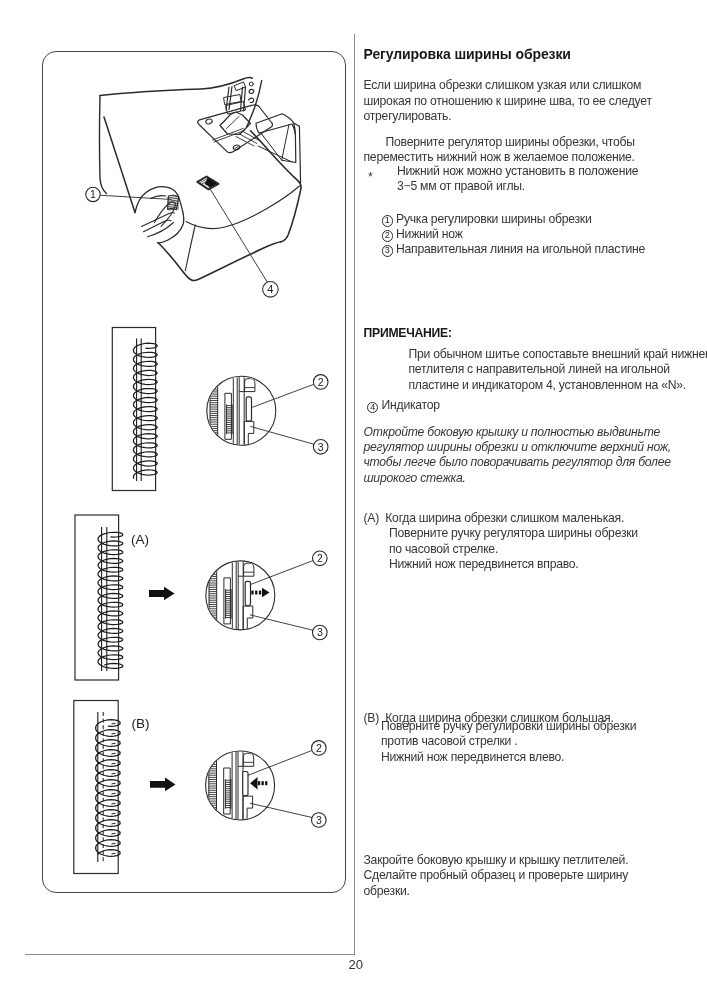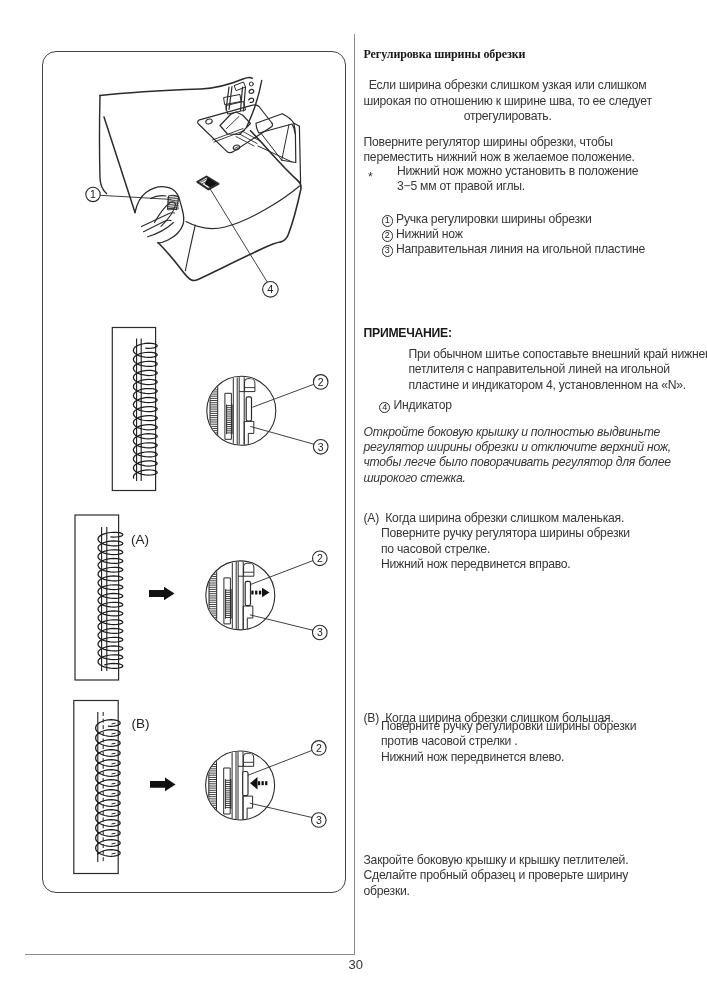--- a/index.html
+++ b/index.html
@@ -6,21 +6,21 @@
          font-family:"Liberation Sans", sans-serif; }
   .t { position:absolute; font-size:12.2px; line-height:15.35px; color:#363636;
        letter-spacing:-0.25px; white-space:nowrap; }
   .b { font-weight:bold; color:#191919; }
 </style></head>
 <body>
 
 <div style="position:absolute;left:41.5px;top:50.5px;width:302px;height:840px;border:1.2px solid #444;border-radius:14px;"></div>
 <div style="position:absolute;left:353.5px;top:34px;width:1px;height:921px;background:#8a8a8a;"></div>
 <div style="position:absolute;left:25px;top:954px;width:329px;height:1px;background:#8a8a8a;"></div>
-<div class="t" style="left:348.5px;top:957px;letter-spacing:0;font-size:13px;color:#3a3a3a;color:#333;">30</div>
+<div class="t" style="left:348.5px;top:957px;letter-spacing:0;font-size:13px;color:#3a3a3a;color:#333;">20</div>
 
 <svg width="707" height="1000" viewBox="0 0 707 1000" style="position:absolute;left:0;top:0;">
 <g stroke="#2b2b2b" fill="none" stroke-width="1.3" stroke-linecap="round" stroke-linejoin="round">
       <path stroke-width="1.5" d="M 100,95.5 C 135,91.5 165,90.3 201,89 C 218,88.2 232,83.5 243,79 C 246.5,77.6 250.3,76.8 252.3,78.3"></path>
       <path stroke-width="1.4" d="M 100,95.5 C 99.3,125 99.3,152 100,178 C 100.3,185 102.5,190 106.5,193.5"></path>
       <path stroke-width="1.5" d="M 104,117 L 135,212.5"></path>
       <path stroke-width="1.3" d="M 135,212.5 C 136.5,205.5 140,197 146,192.5 C 151,188.8 158,186.3 164.5,186.8 C 170.5,187.2 175.5,190.5 177.8,195 C 179.5,198.5 180.8,204 182.5,210.5 C 183.8,215.5 184.3,220.5 183,224.5 C 181,230.5 175,236.5 168,240 C 164.5,241.7 160.8,242.8 158,243.2"></path>
       <path stroke-width="1.1" d="M 168.5,196 C 172.5,194.8 176.5,195.3 178.8,197 L 176.3,209.8 C 173,208.2 169.8,208.2 167.5,209.2 Z"></path>
       <path stroke-width="0.8" d="M 167.6,197.7 L 178.2,196.6 M 167.7,199.4 L 178.2,198.3 M 167.8,201.2 L 178.3,200.1 M 167.9,202.9 L 178.3,201.8 M 168.0,204.7 L 178.4,203.6 M 168.1,206.4 L 178.4,205.3 M 168.2,208.2 L 178.5,207.1 M 168.3,209.9 L 178.5,208.8"></path>
       <path stroke-width="1.1" d="M 154.5,222.5 C 159,214.5 164.5,207 169.5,203 C 172.6,200.6 176,202.2 175.3,205.4 C 174,211 168,219.5 161,226.3"></path>
@@ -150,40 +150,40 @@
     </g>
 <path d="M 312.1,750.4 L 247.9,775.3 M 312.1,817.5 L 249.8,803.2" stroke="#2b2b2b" stroke-width="0.9" fill="none"></path>
 <circle cx="318.8" cy="747.9" r="7.3" fill="#fff" stroke="#2b2b2b" stroke-width="1.1"></circle>
     <text x="318.8" y="751.7" font-size="10.5" text-anchor="middle" fill="#222" font-family="Liberation Sans, sans-serif">2</text>
 <circle cx="318.8" cy="820.0" r="7.3" fill="#fff" stroke="#2b2b2b" stroke-width="1.1"></circle>
     <text x="318.8" y="823.8" font-size="10.5" text-anchor="middle" fill="#222" font-family="Liberation Sans, sans-serif">3</text>
 <text x="131" y="543.5" font-size="13.5" fill="#222" font-family="Liberation Sans, sans-serif">(A)</text>
 <text x="131.5" y="727.5" font-size="13.5" fill="#222" font-family="Liberation Sans, sans-serif">(B)</text>
 </svg>
 
-<div class="t b" style="left:363.5px;top:45.7px;font-size:12px;line-height:17px;letter-spacing:-0.1px;font-family:Liberation Serif, serif;">Регулировка ширины обрезки</div>
+<div class="t b" style="left:363.5px;top:45.7px;font-size:14px;line-height:17px;letter-spacing:-0.1px;">Регулировка ширины обрезки</div>
 
-<div class="t" style="left:363.5px;top:78.2px;text-align:center;">Если ширина обрезки слишком узкая или слишком<br>широкая по отношению к ширине шва, то ее следует<br>отрегулировать.</div>
+<div class="t" style="left:363.5px;top:78.2px;">Если ширина обрезки слишком узкая или слишком<br>широкая по отношению к ширине шва, то ее следует<br>отрегулировать.</div>
 
-<div class="t" style="left:363.5px;top:134.5px;">Поверните регулятор ширины обрезки, чтобы<br>переместить нижний нож в желаемое положение.</div>
+<div class="t" style="left:363.5px;top:134.5px;text-align:right;">Поверните регулятор ширины обрезки, чтобы<br>переместить нижний нож в желаемое положение.</div>
 
 <div class="t" style="left:368px;top:170.4px;">*&nbsp;</div>
 <div class="t" style="left:381px;top:164px;margin-left:16px;">Нижний нож можно установить в положение<br>3−5 мм от правой иглы.</div>
 
 <div class="t" style="left:381.5px;top:211.5px;line-height:14.7px;">
 <span style="display:inline-block;width:9.4px;height:9.4px;border:1.2px solid #2b2b2b;border-radius:50%;text-align:center;line-height:9.4px;font-size:9px;vertical-align:-0.7px;color:#222;letter-spacing:0;">1</span> Ручка регулировки ширины обрезки<br>
 <span style="display:inline-block;width:9.4px;height:9.4px;border:1.2px solid #2b2b2b;border-radius:50%;text-align:center;line-height:9.4px;font-size:9px;vertical-align:-0.7px;color:#222;letter-spacing:0;">2</span> Нижний нож<br>
 <span style="display:inline-block;width:9.4px;height:9.4px;border:1.2px solid #2b2b2b;border-radius:50%;text-align:center;line-height:9.4px;font-size:9px;vertical-align:-0.7px;color:#222;letter-spacing:0;">3</span> Направительная линия на игольной пластине</div>
 
 <div class="t b" style="left:363.5px;top:326.3px;">ПРИМЕЧАНИЕ:</div>
 <div class="t" style="left:363.5px;top:347px;margin-left:45px;">При обычном шитье сопоставьте внешний край нижнего<br>петлителя с направительной линей на игольной<br>пластине и индикатором 4, установленном на «N».</div>
 
-<div class="t" style="left:379px;top:398.4px;"><span style="display:inline-block;width:9.4px;height:9.4px;border:1.2px solid #2b2b2b;border-radius:50%;text-align:center;line-height:9.4px;font-size:9px;vertical-align:-0.7px;color:#222;letter-spacing:0;">4</span> Индикатор</div>
+<div class="t" style="left:367px;top:398.4px;"><span style="display:inline-block;width:9.4px;height:9.4px;border:1.2px solid #2b2b2b;border-radius:50%;text-align:center;line-height:9.4px;font-size:9px;vertical-align:-0.7px;color:#222;letter-spacing:0;">4</span> Индикатор</div>
 
 <div class="t" style="left:363.5px;top:424.6px;font-style:italic;">Откройте боковую крышку и полностью выдвиньте<br>регулятор ширины обрезки и отключите верхний нож,<br>чтобы легче было поворачивать регулятор для более<br>широкого стежка.</div>
 
 <div class="t" style="left:363.5px;top:511.0px;text-align:right;">(A)&nbsp; Когда ширина обрезки слишком маленькая.</div>
-<div class="t" style="left:381px;top:526.3px;">Поверните ручку регулятора ширины обрезки<br>по часовой стрелке.<br>Нижний нож передвинется вправо.</div>
+<div class="t" style="left:389px;top:526.3px;">Поверните ручку регулятора ширины обрезки<br>по часовой стрелке.<br>Нижний нож передвинется вправо.</div>
 
 <div class="t" style="left:363.5px;top:710.6px;">(B)&nbsp; Когда ширина обрезки слишком большая.</div>
 <div class="t" style="left:381px;top:719px;">Поверните ручку регулировки ширины обрезки<br>против часовой стрелки .<br>Нижний нож передвинется влево.</div>
 
 <div class="t" style="left:363.5px;top:853.0px;">Закройте боковую крышку и крышку петлителей.<br>Сделайте пробный образец и проверьте ширину<br>обрезки.</div>
 
 </body></html>

